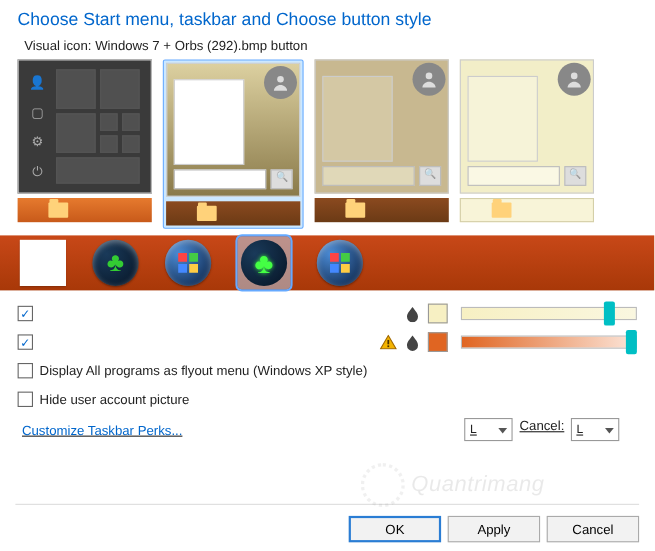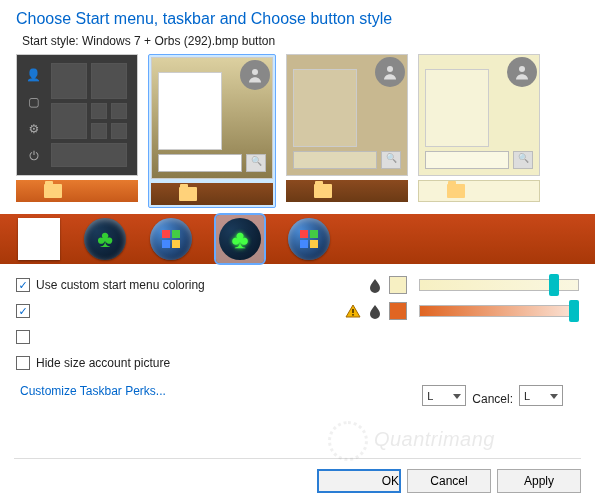--- a/index.html
+++ b/index.html
@@ -52,41 +52,41 @@
 .cbx { width:14px; height:14px; border:1px solid #666; display:flex; align-items:center; justify-content:center; font-size:11px; color:#0066cc; }
 .opt-label { font-size:12px; }
 .spacer { flex:1; }
 .swatch { width:18px; height:18px; border:1px solid #999; }
 .slider-wrap { width:160px; height:16px; position:relative; margin-left:6px; }
 .slider-track { position:absolute; left:0; right:0; top:2px; height:12px; border:1px solid #bbb; }
 .slider-thumb { position:absolute; width:10px; height:22px; top:-3px; background:#00bfc4; border-radius:2px; }
 
 .link { color:#0066cc; cursor:pointer; padding:4px 0 8px 4px; display:inline-block; font-size:12px;}
 
-.bottom-row { display:flex; align-items:flex-end; gap:6px; padding-right:16px; margin-top:4px;}
+.bottom-row { display:flex; align-items:flex-start; gap:6px; padding-right:16px; margin-top:4px;text-decoration:underline;}
 .lbl-sm { font-size:12px; }
 .combo { width:44px; height:21px; border:1px solid #999; background:#fff; display:flex; align-items:center; padding:0 4px; font-size:11px; position:relative; }
 .combo::after { content:''; position:absolute; right:4px; top:8px; border-left:4px solid transparent; border-right:4px solid transparent; border-top:5px solid #555; }
 
 .button-bar { position:absolute; bottom:8px; right:14px; left:14px; display:flex; justify-content:flex-end; gap:6px; border-top:1px solid #ddd; padding-top:10px;}
 .btn { width:84px; height:24px; border:1px solid #aaa; background:#f2f2f2; font-size:12px; cursor:pointer; }
-.btn.primary { border:2px solid #2a7dd4;text-align:right; }
+.btn.primary { border:2px solid #2a7dd4; }
 
 .warn-icn { width:16px; height:14px; }
 .drop-icn { width:16px; height:16px; }
 .watermark { position:absolute; right:100px; bottom:40px; opacity:0.12; pointer-events:none; font-size:20px; letter-spacing:0.5px; color:#555; font-style:italic; }
 .watermark::before { content:''; display:inline-block; width:34px; height:34px; border:3px dotted #888; border-radius:50%; vertical-align:middle; margin-right:6px; }
 </style>
 </head>
 <body>
 
 <div class="panel">
   <div class="title">Choose Start menu, taskbar and Choose button style</div>
   <div class="subtitle">
-    <span>Start style:</span>
+    <span>Visual icon:</span>
     <span>Windows 7 + Orbs (292).bmp button</span>
   </div>
 
   <div class="previews">
 
     <div class="pcol">
       <div class="thumb thumb1">
         <div class="srail">
           <span>👤</span>
           <span>▢</span>
@@ -209,21 +209,20 @@
         <path fill="#48f" d="M3 13h8v8H3z"></path>
         <path fill="#fc4" d="M13 13h8v8h-8z"></path>
       </svg>
   </div>
 </div>
 
 <div class="section2">
 
   <div class="opt-row">
     <div class="cbx">✓</div>
-    <span class="opt-label">Use custom start menu coloring</span>
     <div class="spacer"></div>
     <svg class="drop-icn" viewBox="0 0 16 16">
         <path fill="#444" d="M8 2c3 4 5 6 5 9a5 5 0 01-10 0c0-3 2-5 5-9z"></path>
       </svg>
     <div class="swatch" style="background:#f7f0c3"></div>
     <div class="slider-wrap">
       <div class="slider-track" style="background:linear-gradient(90deg,#f7f0c3,#faf7e0)"></div>
       <div class="slider-thumb" style="left:130px"></div>
     </div>
   </div>
@@ -241,39 +240,40 @@
       </svg>
     <div class="swatch" style="background:#e06522"></div>
     <div class="slider-wrap">
       <div class="slider-track" style="background:linear-gradient(90deg,#e06522,#fce6da)"></div>
       <div class="slider-thumb" style="left:150px"></div>
     </div>
   </div>
 
   <div class="opt-row">
     <div class="cbx"></div>
+    <span class="opt-label">Display All programs as flyout menu (Windows XP style)</span>
   </div>
 
   <div class="opt-row">
     <div class="cbx"></div>
-    <span class="opt-label">Hide size account picture</span>
+    <span class="opt-label">Hide user account picture</span>
   </div>
 
   <div class="bottom-row">
     <span class="link">Customize Taskbar Perks...</span>
     <div class="spacer"></div>
     <div class="combo">
         <span>L</span>
       </div>
     <span class="lbl-sm">Cancel:</span>
     <div class="combo">
         <span>L</span>
       </div>
   </div>
 </div>
 
 <div class="button-bar">
   <button class="btn primary">OK</button>
+  <button class="btn">Apply</button>
   <button class="btn">Cancel</button>
-  <button class="btn">Apply</button>
 </div>
 
 <div class="watermark">Quantrimang</div>
 
 </body></html>

